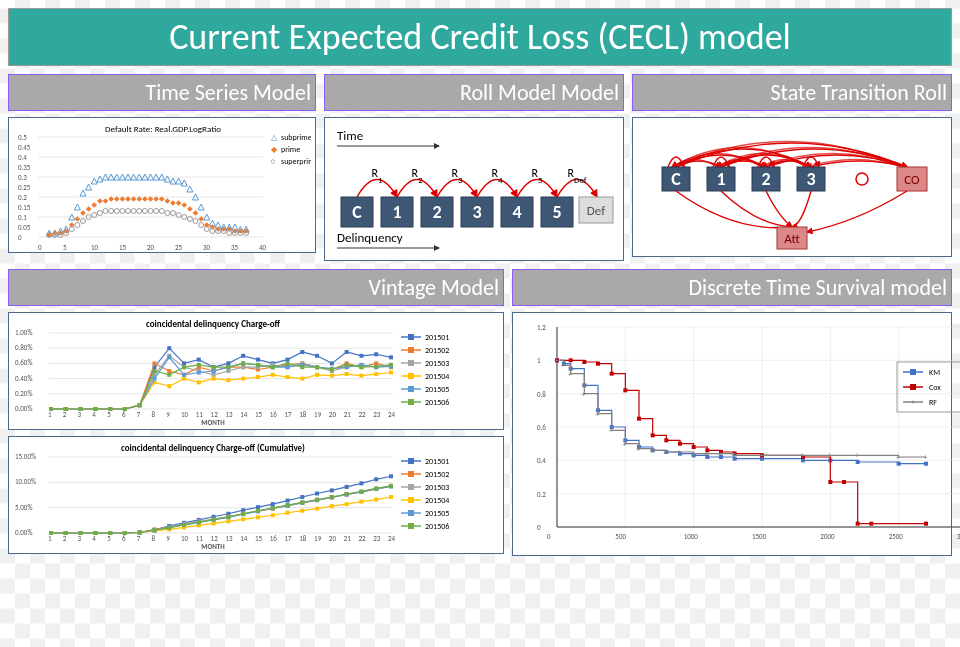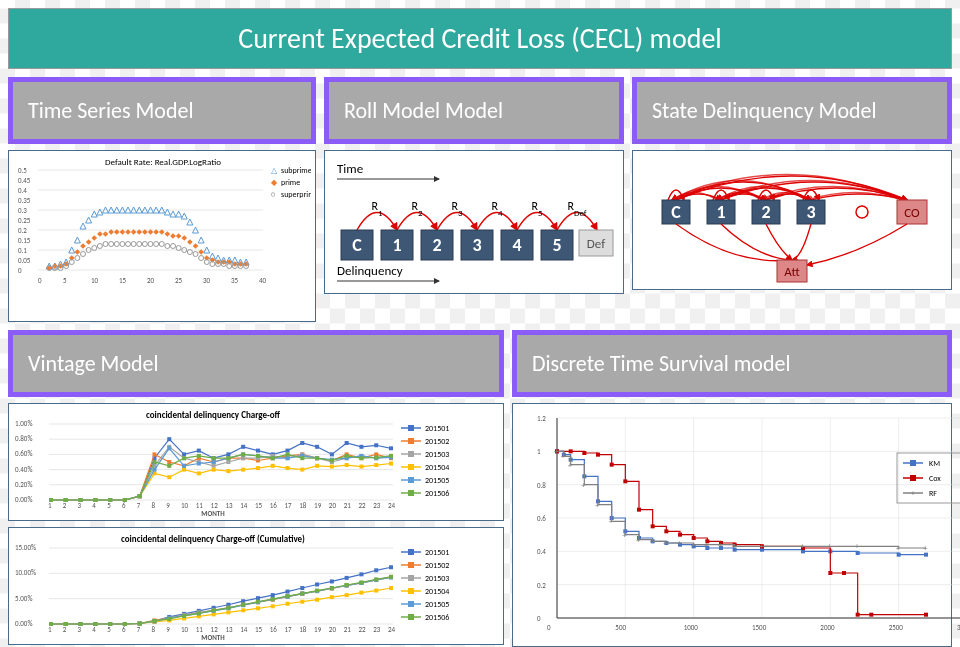--- a/index.html
+++ b/index.html
@@ -1,20 +1,20 @@
 <!DOCTYPE html>
 <html><head>
 <meta charset="utf-8">
 <style>
 *{box-sizing:border-box;margin:0;padding:0}
 body{width:960px;height:647px;font-family:Calibri,Arial,sans-serif;background:
 repeating-conic-gradient(#f0f0f0 0% 25%,#fff 0% 50%) 50%/30px 30px;
 padding:8px;display:flex;flex-direction:column;gap:8px}
-.title-bar{background:#2fa89d;color:#fff;text-align:center;padding:12px;font-size:28px;font-weight:300;border:1px solid #999}
-.sub-bar{background:#a9a9a9;color:#fff;text-align:left;padding:15px;font-size:22px;font-weight:300;border:5px solid #8b5cf6}
+.title-bar{background:#2fa89d;color:#fff;text-align:center;padding:6px;font-size:36px;font-weight:300;border:1px solid #999}
+.sub-bar{background:#a9a9a9;color:#fff;text-align:right;padding:4px;font-size:22px;font-weight:300;border:1px solid #8b5cf6}
 .row{display:flex;gap:8px}
 .col{display:flex;flex-direction:column;gap:6px}
 .panel{background:#fff;border:1.5px solid #4a6a8a;padding:4px;position:relative}
 .c1{width:308px}.c2{width:300px}.c3{width:320px}
 .c4{width:520px}.c5{width:440px}
 .chart-title{font-size:9px;text-align:center;color:#444}
 svg{display:block}
 .state-box{fill:#3d5775;stroke:#2a3c52}
 .state-txt{fill:#fff;font-size:18px;font-weight:600;text-anchor:middle;dominant-baseline:central}
 .def-box{fill:#ddd;stroke:#999}
@@ -28,21 +28,21 @@
 .tiny{font-size:7px;fill:#555}
 </style>
 </head>
 <body>
 
 <div class="title-bar">Current Expected Credit Loss (CECL) model</div>
 
 <div class="row">
  <div class="col c1">
   <div class="sub-bar">Time Series Model</div>
-  <div class="panel" style="height:172px">
+  <div class="panel" style="height:136px">
    <svg width="298" height="132">
     <text x="150" y="10" class="chart-title" text-anchor="middle">Default Rate: Real.GDP.LogRatio</text>
     <g class="tiny">
      <text x="5" y="18">0.5</text>
             <text x="5" y="28">0.45</text>
             <text x="5" y="38">0.4</text>
      <text x="5" y="48">0.35</text>
             <text x="5" y="58">0.3</text>
             <text x="5" y="68">0.25</text>
      <text x="5" y="78">0.2</text>
@@ -240,21 +240,21 @@
             <text x="208" y="55" class="rlabel">R<tspan baseline-shift="sub" font-size="9">5</tspan></text>
             <text x="248" y="55" class="rlabel">R<tspan baseline-shift="sub" font-size="9">Def</tspan></text>
           </g>
     <rect x="250" y="75" width="34" height="26" class="def-box"></rect>
     <text x="267" y="88" class="def-txt">Def</text>
    </svg>
   </div>
  </div>
 
  <div class="col c3">
-  <div class="sub-bar">State Delinquency Model</div>
+  <div class="sub-bar">State Transition Roll</div>
   <div class="panel" style="height:140px">
    <svg width="310" height="132">
     <defs>
             <marker id="ahr2" markerWidth="5" markerHeight="5" refX="4" refY="2.5" orient="auto">
               <path d="M0,0 L5,2.5 L0,5 z" fill="#d00"></path>
             </marker>
           </defs>
     <g id="st-arcs-top">
             <path d="M39,45 Q61.5,33 84,45" class="red-arc" marker-end="url(#ahr2)"></path>
             <path d="M80,45 Q57.5,30 35,45" class="red-arc" marker-end="url(#ahr2)" opacity="0.7"></path>

